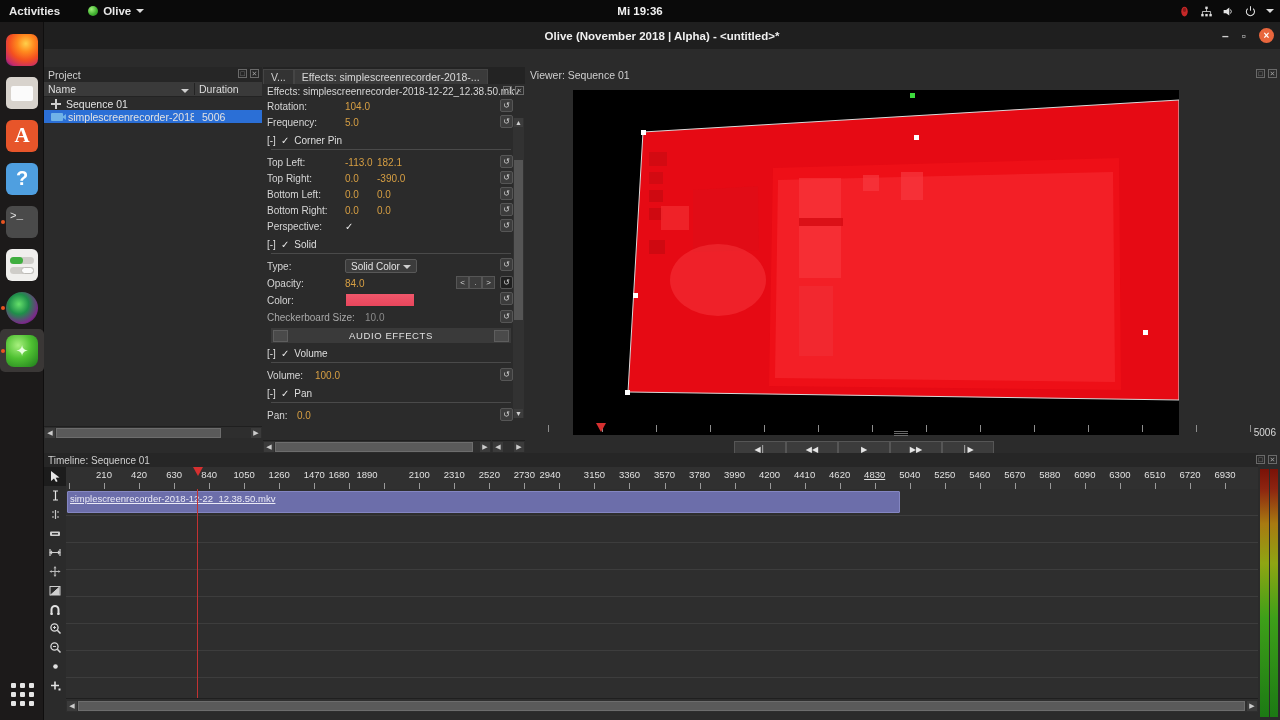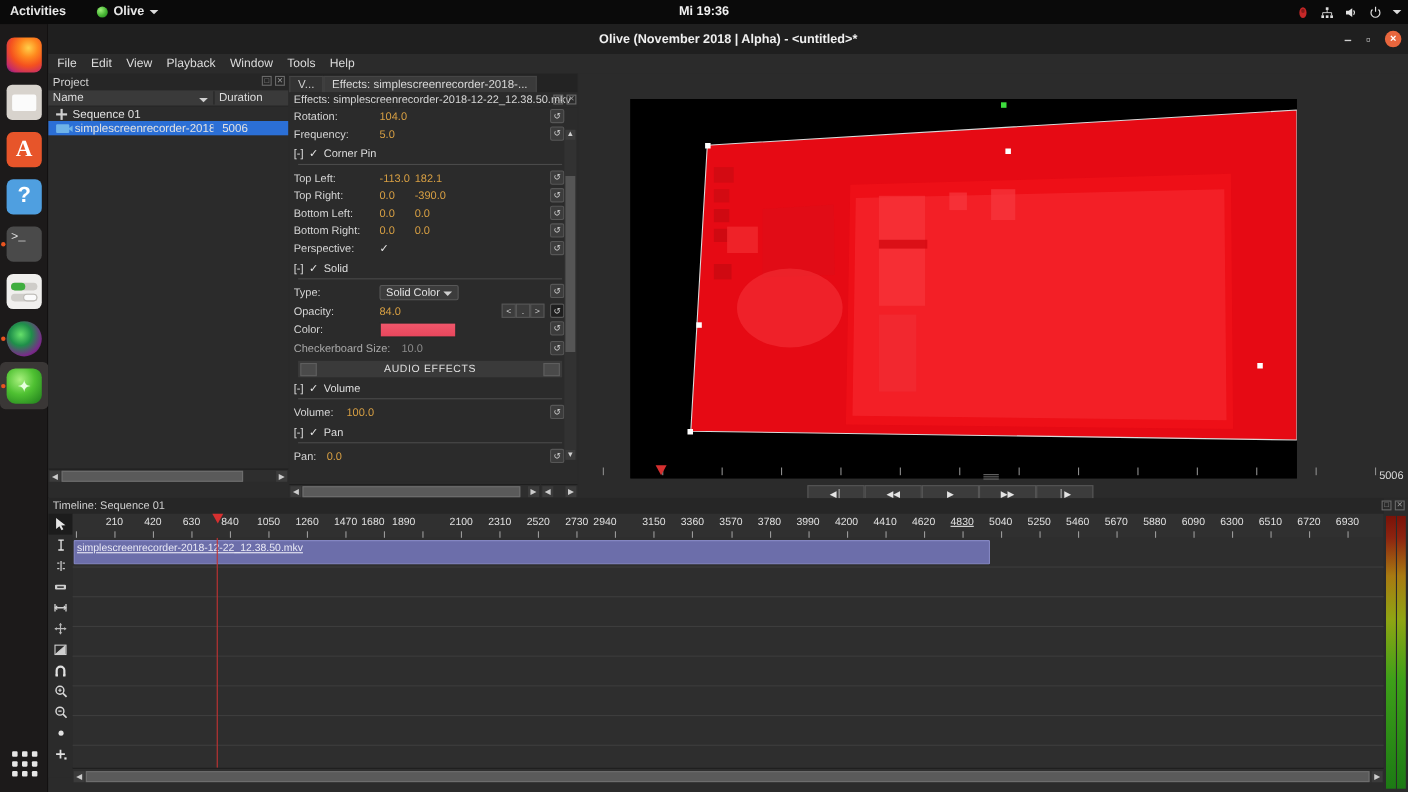--- a/index.html
+++ b/index.html
@@ -308,29 +308,20 @@
 
     <div class="title-bar">
       <span>Olive (November 2018 | Alpha) - &lt;untitled&gt;*</span>
       <div class="win-btns">
         <span class="win-btn">–</span>
         <span class="win-btn">▫</span>
         <span class="win-close">×</span>
       </div>
     </div>
 
-    <div class="menu-bar">
-      <span class="menu-item">File</span>
-      <span class="menu-item">Edit</span>
-      <span class="menu-item">View</span>
-      <span class="menu-item">Playback</span>
-      <span class="menu-item">Window</span>
-      <span class="menu-item">Tools</span>
-      <span class="menu-item">Help</span>
-    </div>
 
     <div class="project-panel">
       <div class="panel-title">
         <span>Project</span>
         <span class="panel-btns">
           <span class="pbtn">□</span>
           <span class="pbtn">✕</span>
         </span>
       </div>
       <div class="proj-head">
@@ -502,20 +493,27 @@
         <span class="thumb" style="left:12px;width:198px"></span>
         <span class="a" style="right:1px">▶</span>
       </div>
       <div class="hscroll" style="position:absolute;left:229px;bottom:0;width:33px;">
         <span class="a" style="left:1px">◀</span>
         <span class="a" style="right:1px">▶</span>
       </div>
     </div>
 
     <div class="viewer-panel">
+      <div class="panel-title" style="background:#2b2b2b">
+        <span>Viewer: Sequence 01</span>
+        <span class="panel-btns">
+          <span class="pbtn">□</span>
+          <span class="pbtn">✕</span>
+        </span>
+      </div>
 
       <div class="viewer-stage">
         <svg class="vid-quad" viewBox="0 0 606 345">
           <rect x="0" y="0" width="606" height="345" fill="#000"></rect>
 
           <polygon points="70,42 606,10 606,310 55,302" fill="#e60a14"></polygon>
           <polygon points="70,42 606,10 606,310 55,302" fill="none" stroke="#d9d9d9" stroke-width="1"></polygon>
 
           <polygon points="200,78 546,68 548,300 196,296" fill="#ef1118" opacity="0.85"></polygon>
           <polygon points="205,90 540,82 542,292 202,288" fill="#f4262c" opacity="0.75"></polygon>

